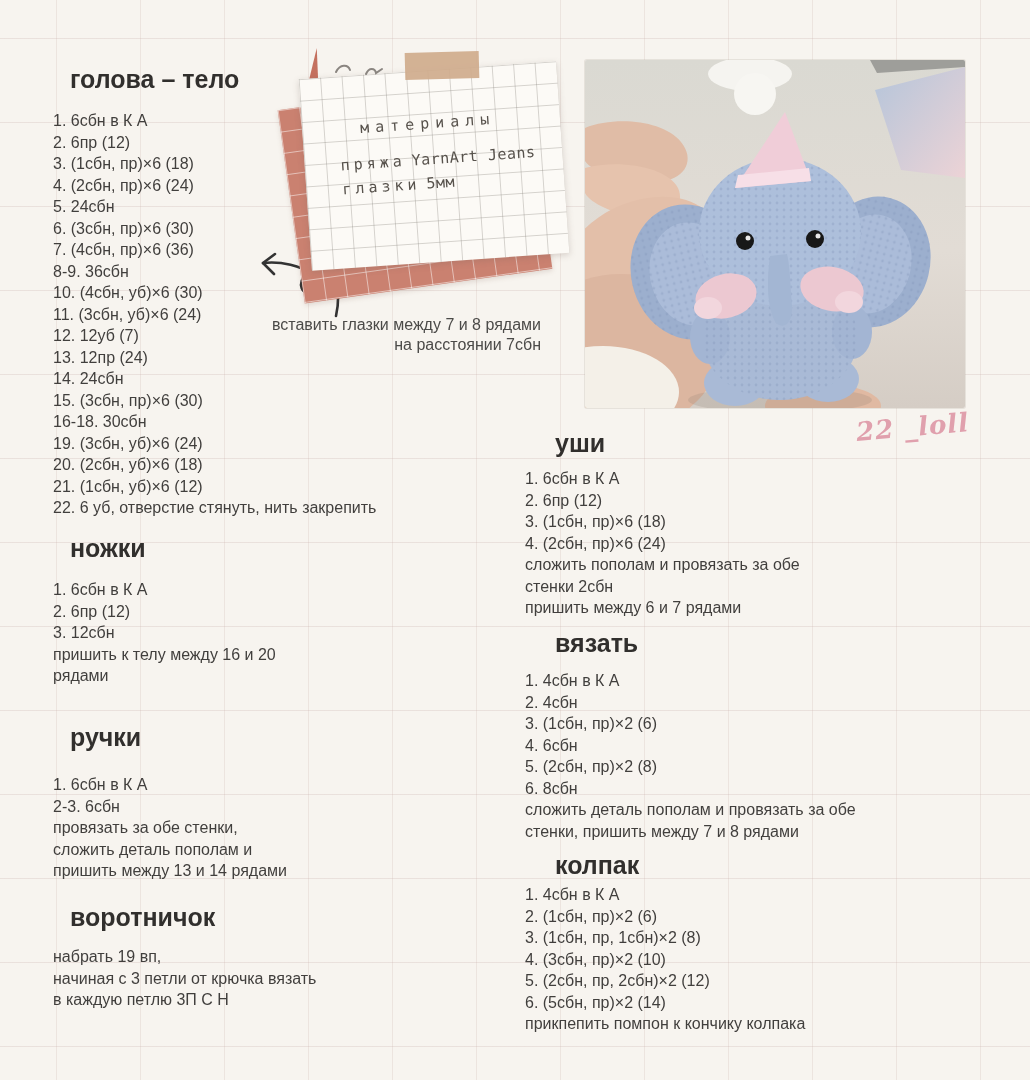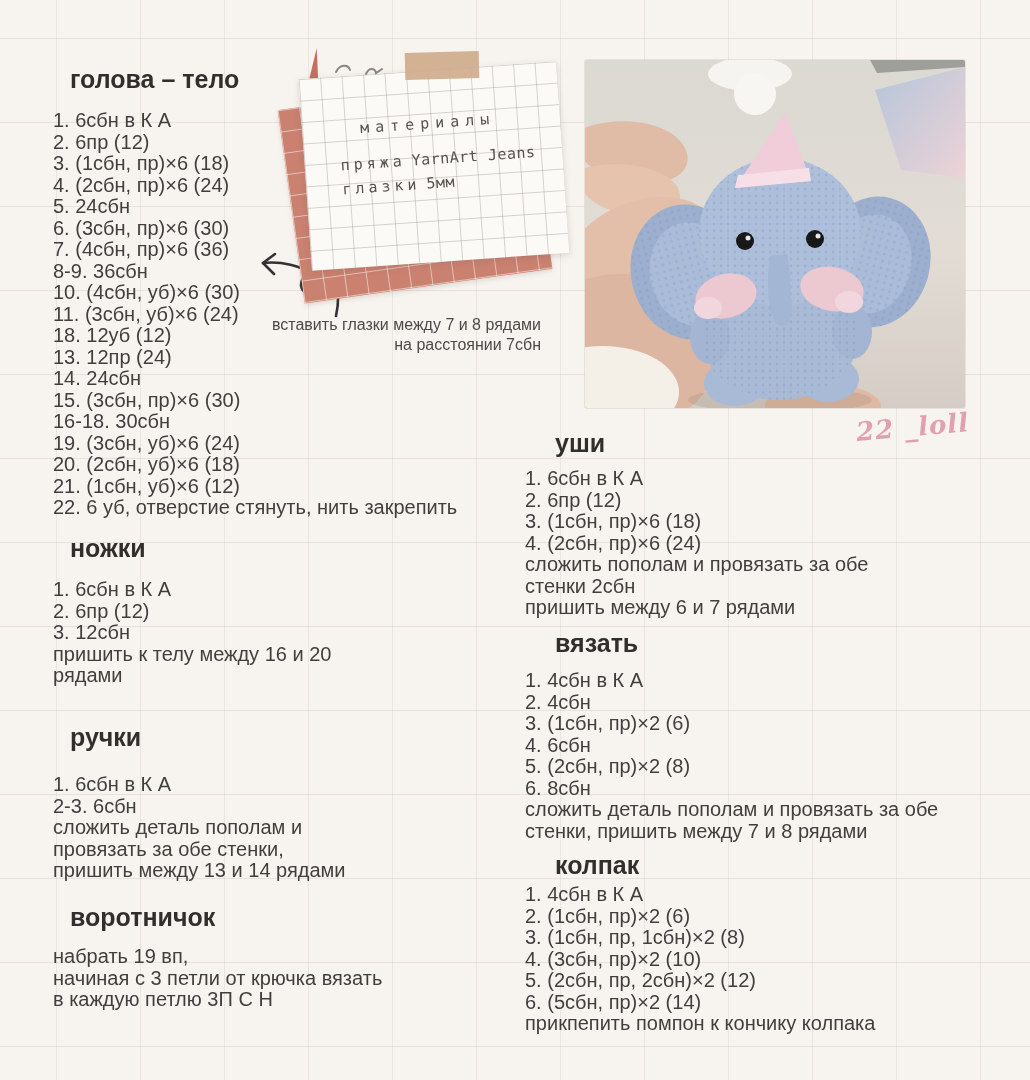--- a/index.html
+++ b/index.html
@@ -10,21 +10,21 @@
     background-image:
       linear-gradient(rgba(205,182,176,.30) 1px, transparent 1px),
       linear-gradient(90deg, rgba(205,182,176,.26) 1px, transparent 1px);
     background-size:84px 84px,84px 84px;
     background-position:-28px 38px,-28px 38px;
     color:#3d3c3a;
   }
   .section{position:absolute;}
   .section-title{font-size:25px;font-weight:bold;color:#312f2d;padding-left:17px;line-height:30px;}
   .right .section-title{padding-left:30px;}
-  .pattern-lines{font-size:20px;line-height:21.5px;color:#413f3d;}
+  .pattern-lines{font-size:16px;line-height:21.5px;color:#413f3d;}
   .pattern-lines .pattern-line{white-space:nowrap;}
   .mb16{margin-bottom:16px;} .mb22{margin-bottom:22px;}
   .mb14{margin-bottom:14px;} .mb10{margin-bottom:10px;} .mb12{margin-bottom:12px;} .mb4{margin-bottom:4px;}
 
   
   #annotation{position:absolute;left:272px;top:315px;font-size:16px;line-height:20px;color:#4b4a48;text-align:right;}
   #arrow-svg{position:absolute;left:246px;top:248px;}
 
   
   .paper{position:absolute;}
@@ -87,21 +87,21 @@
         <div class="pattern-line">1. 6сбн в К А</div>
         <div class="pattern-line">2. 6пр (12)</div>
         <div class="pattern-line">3. (1сбн, пр)×6 (18)</div>
         <div class="pattern-line">4. (2сбн, пр)×6 (24)</div>
         <div class="pattern-line">5. 24сбн</div>
         <div class="pattern-line">6. (3сбн, пр)×6 (30)</div>
         <div class="pattern-line">7. (4сбн, пр)×6 (36)</div>
         <div class="pattern-line">8-9. 36сбн</div>
         <div class="pattern-line">10. (4сбн, уб)×6 (30)</div>
         <div class="pattern-line">11. (3сбн, уб)×6 (24)</div>
-        <div class="pattern-line">18. 12уб (12)</div>
+        <div class="pattern-line">12. 12уб (7)</div>
         <div class="pattern-line">13. 12пр (24)</div>
         <div class="pattern-line">14. 24сбн</div>
         <div class="pattern-line">15. (3сбн, пр)×6 (30)</div>
         <div class="pattern-line">16-18. 30сбн</div>
         <div class="pattern-line">19. (3сбн, уб)×6 (24)</div>
         <div class="pattern-line">20. (2сбн, уб)×6 (18)</div>
         <div class="pattern-line">21. (1сбн, уб)×6 (12)</div>
         <div class="pattern-line">22. 6 уб, отверстие стянуть, нить закрепить</div>
       </div>
   </div>
@@ -115,22 +115,22 @@
         <div class="pattern-line">пришить к телу между 16 и 20</div>
         <div class="pattern-line">рядами</div>
       </div>
   </div>
 
   <div class="section" style="left:53px;top:722px;width:470px;">
     <div class="section-title mb22">ручки</div>
     <div class="pattern-lines">
         <div class="pattern-line">1. 6сбн в К А</div>
         <div class="pattern-line">2-3. 6сбн</div>
+        <div class="pattern-line">провязать за обе стенки,</div>
         <div class="pattern-line">сложить деталь пополам и</div>
-        <div class="pattern-line">провязать за обе стенки,</div>
         <div class="pattern-line">пришить между 13 и 14 рядами</div>
       </div>
   </div>
 
   <div class="section" style="left:53px;top:902px;width:470px;">
     <div class="section-title mb14">воротничок</div>
     <div class="pattern-lines">
         <div class="pattern-line">набрать 19 вп,</div>
         <div class="pattern-line">начиная с 3 петли от крючка вязать</div>
         <div class="pattern-line">в каждую петлю 3П С Н</div>

